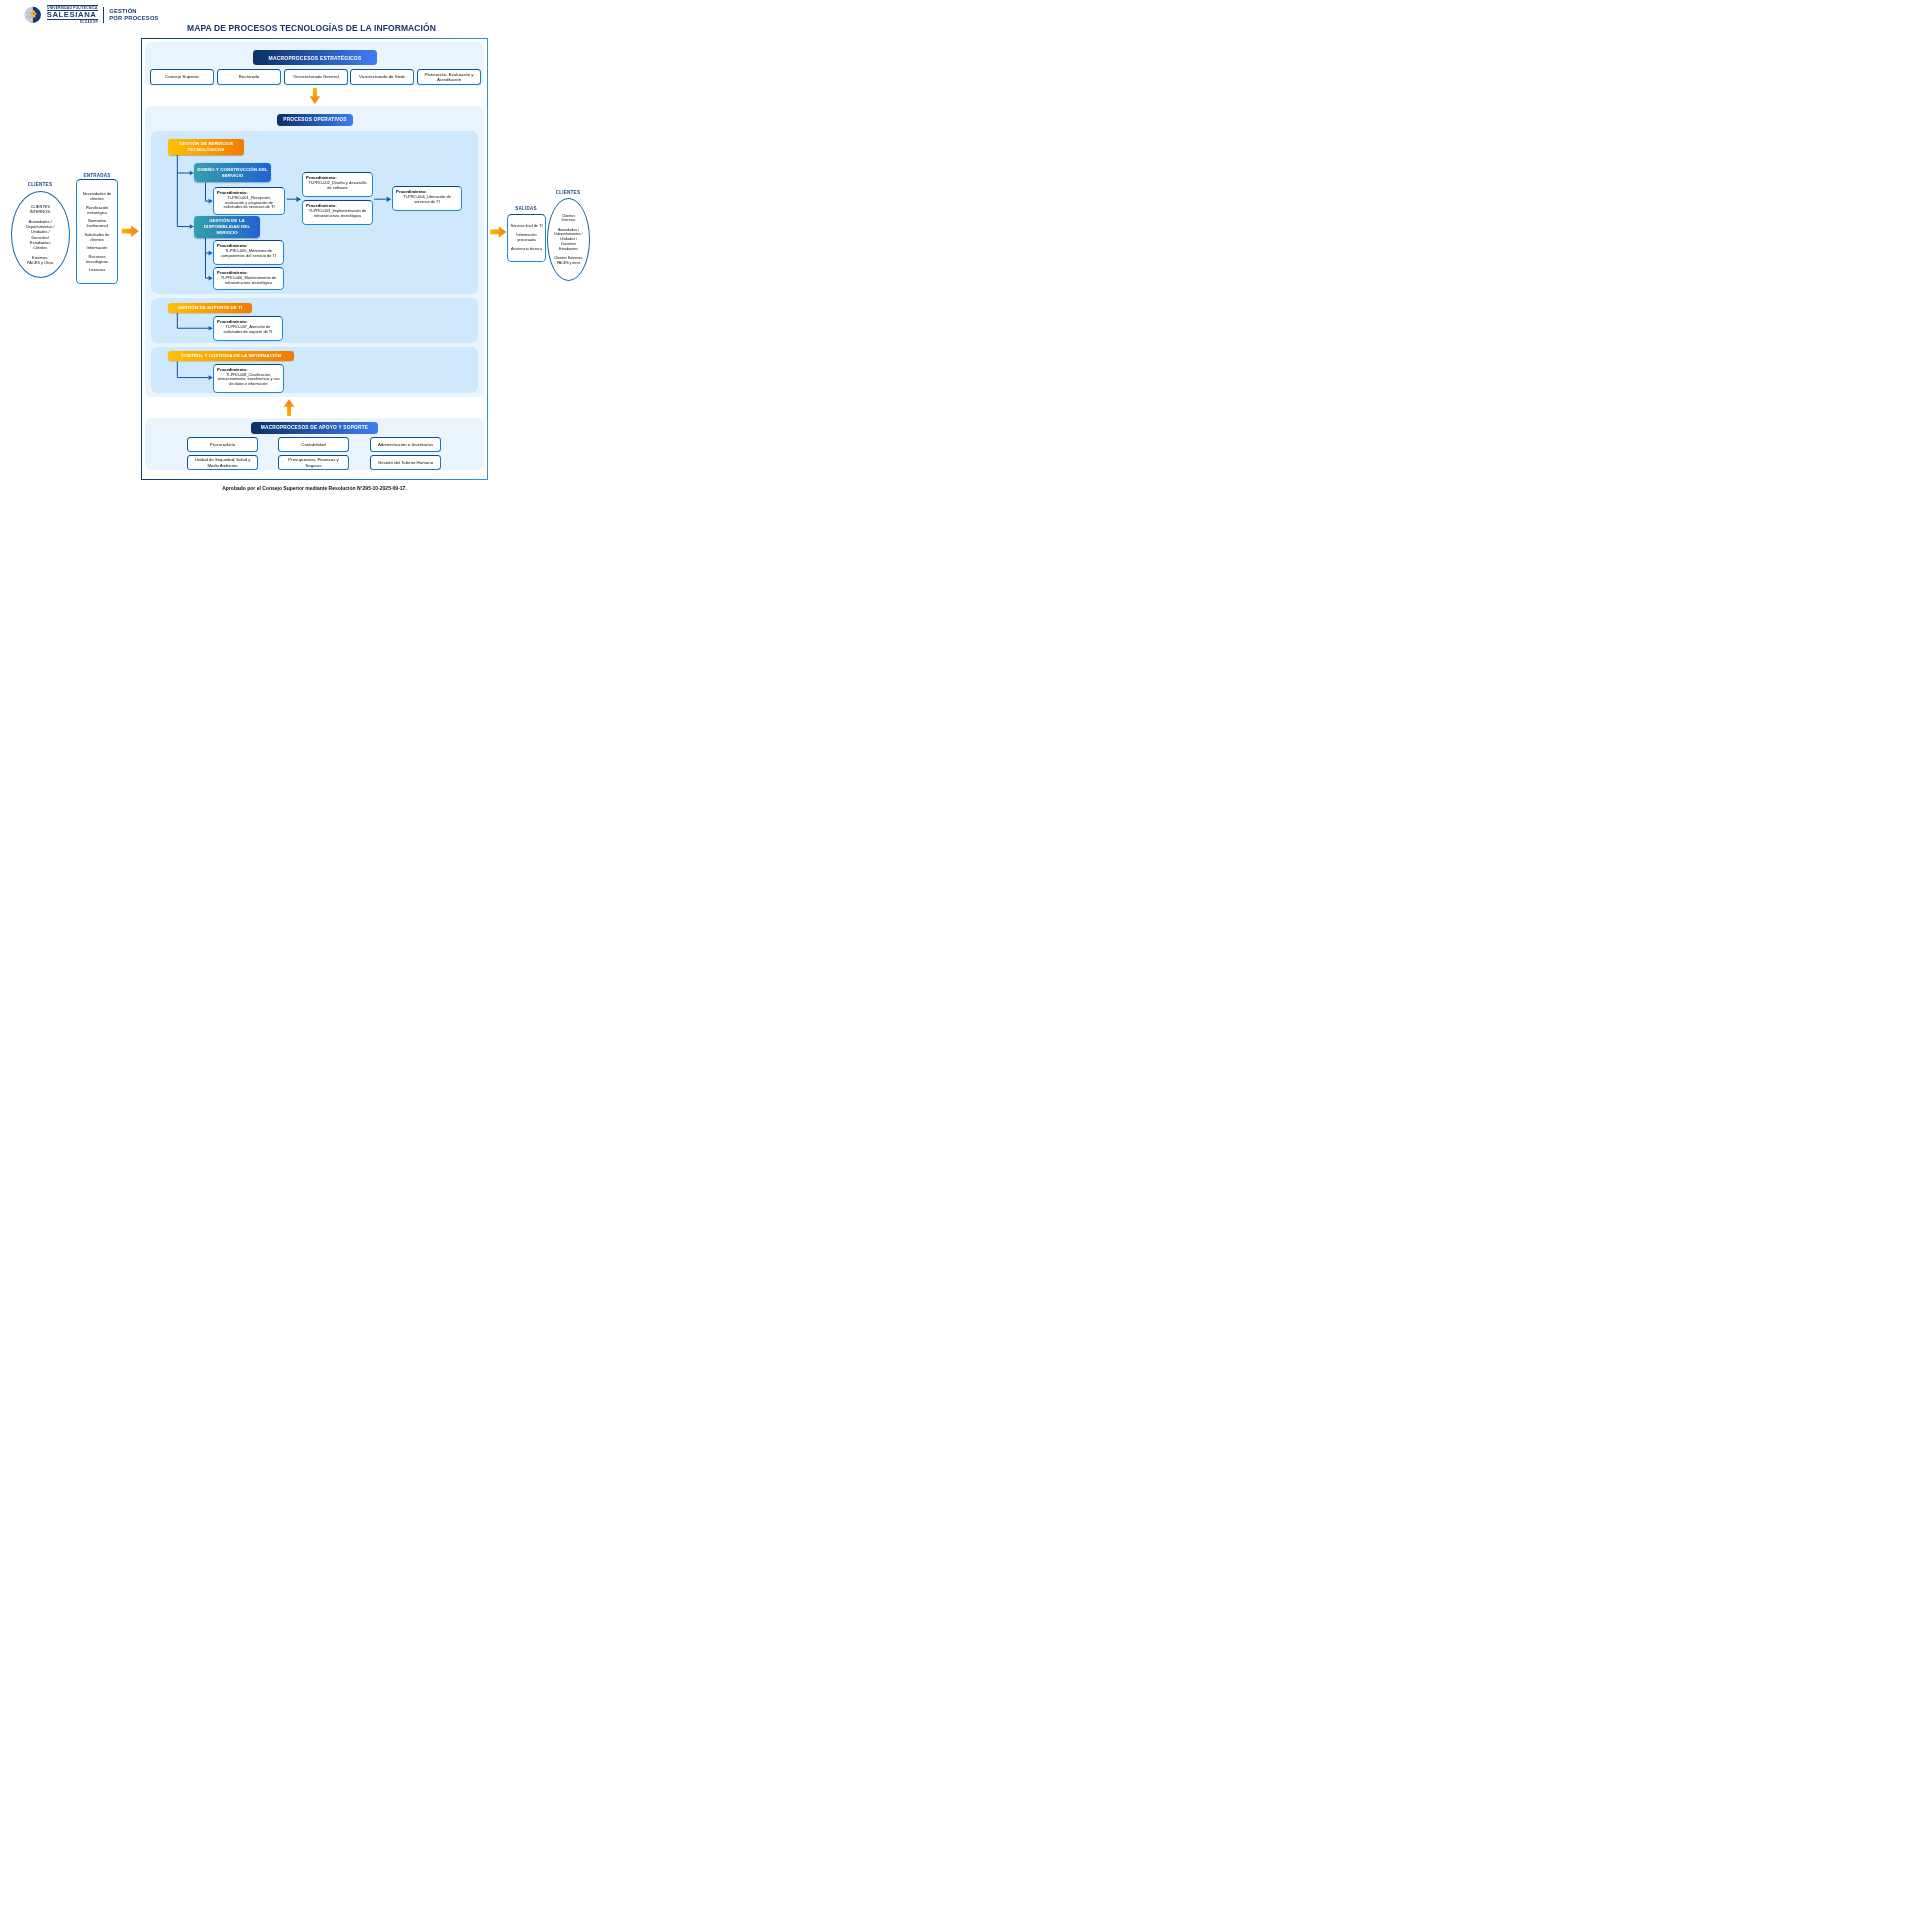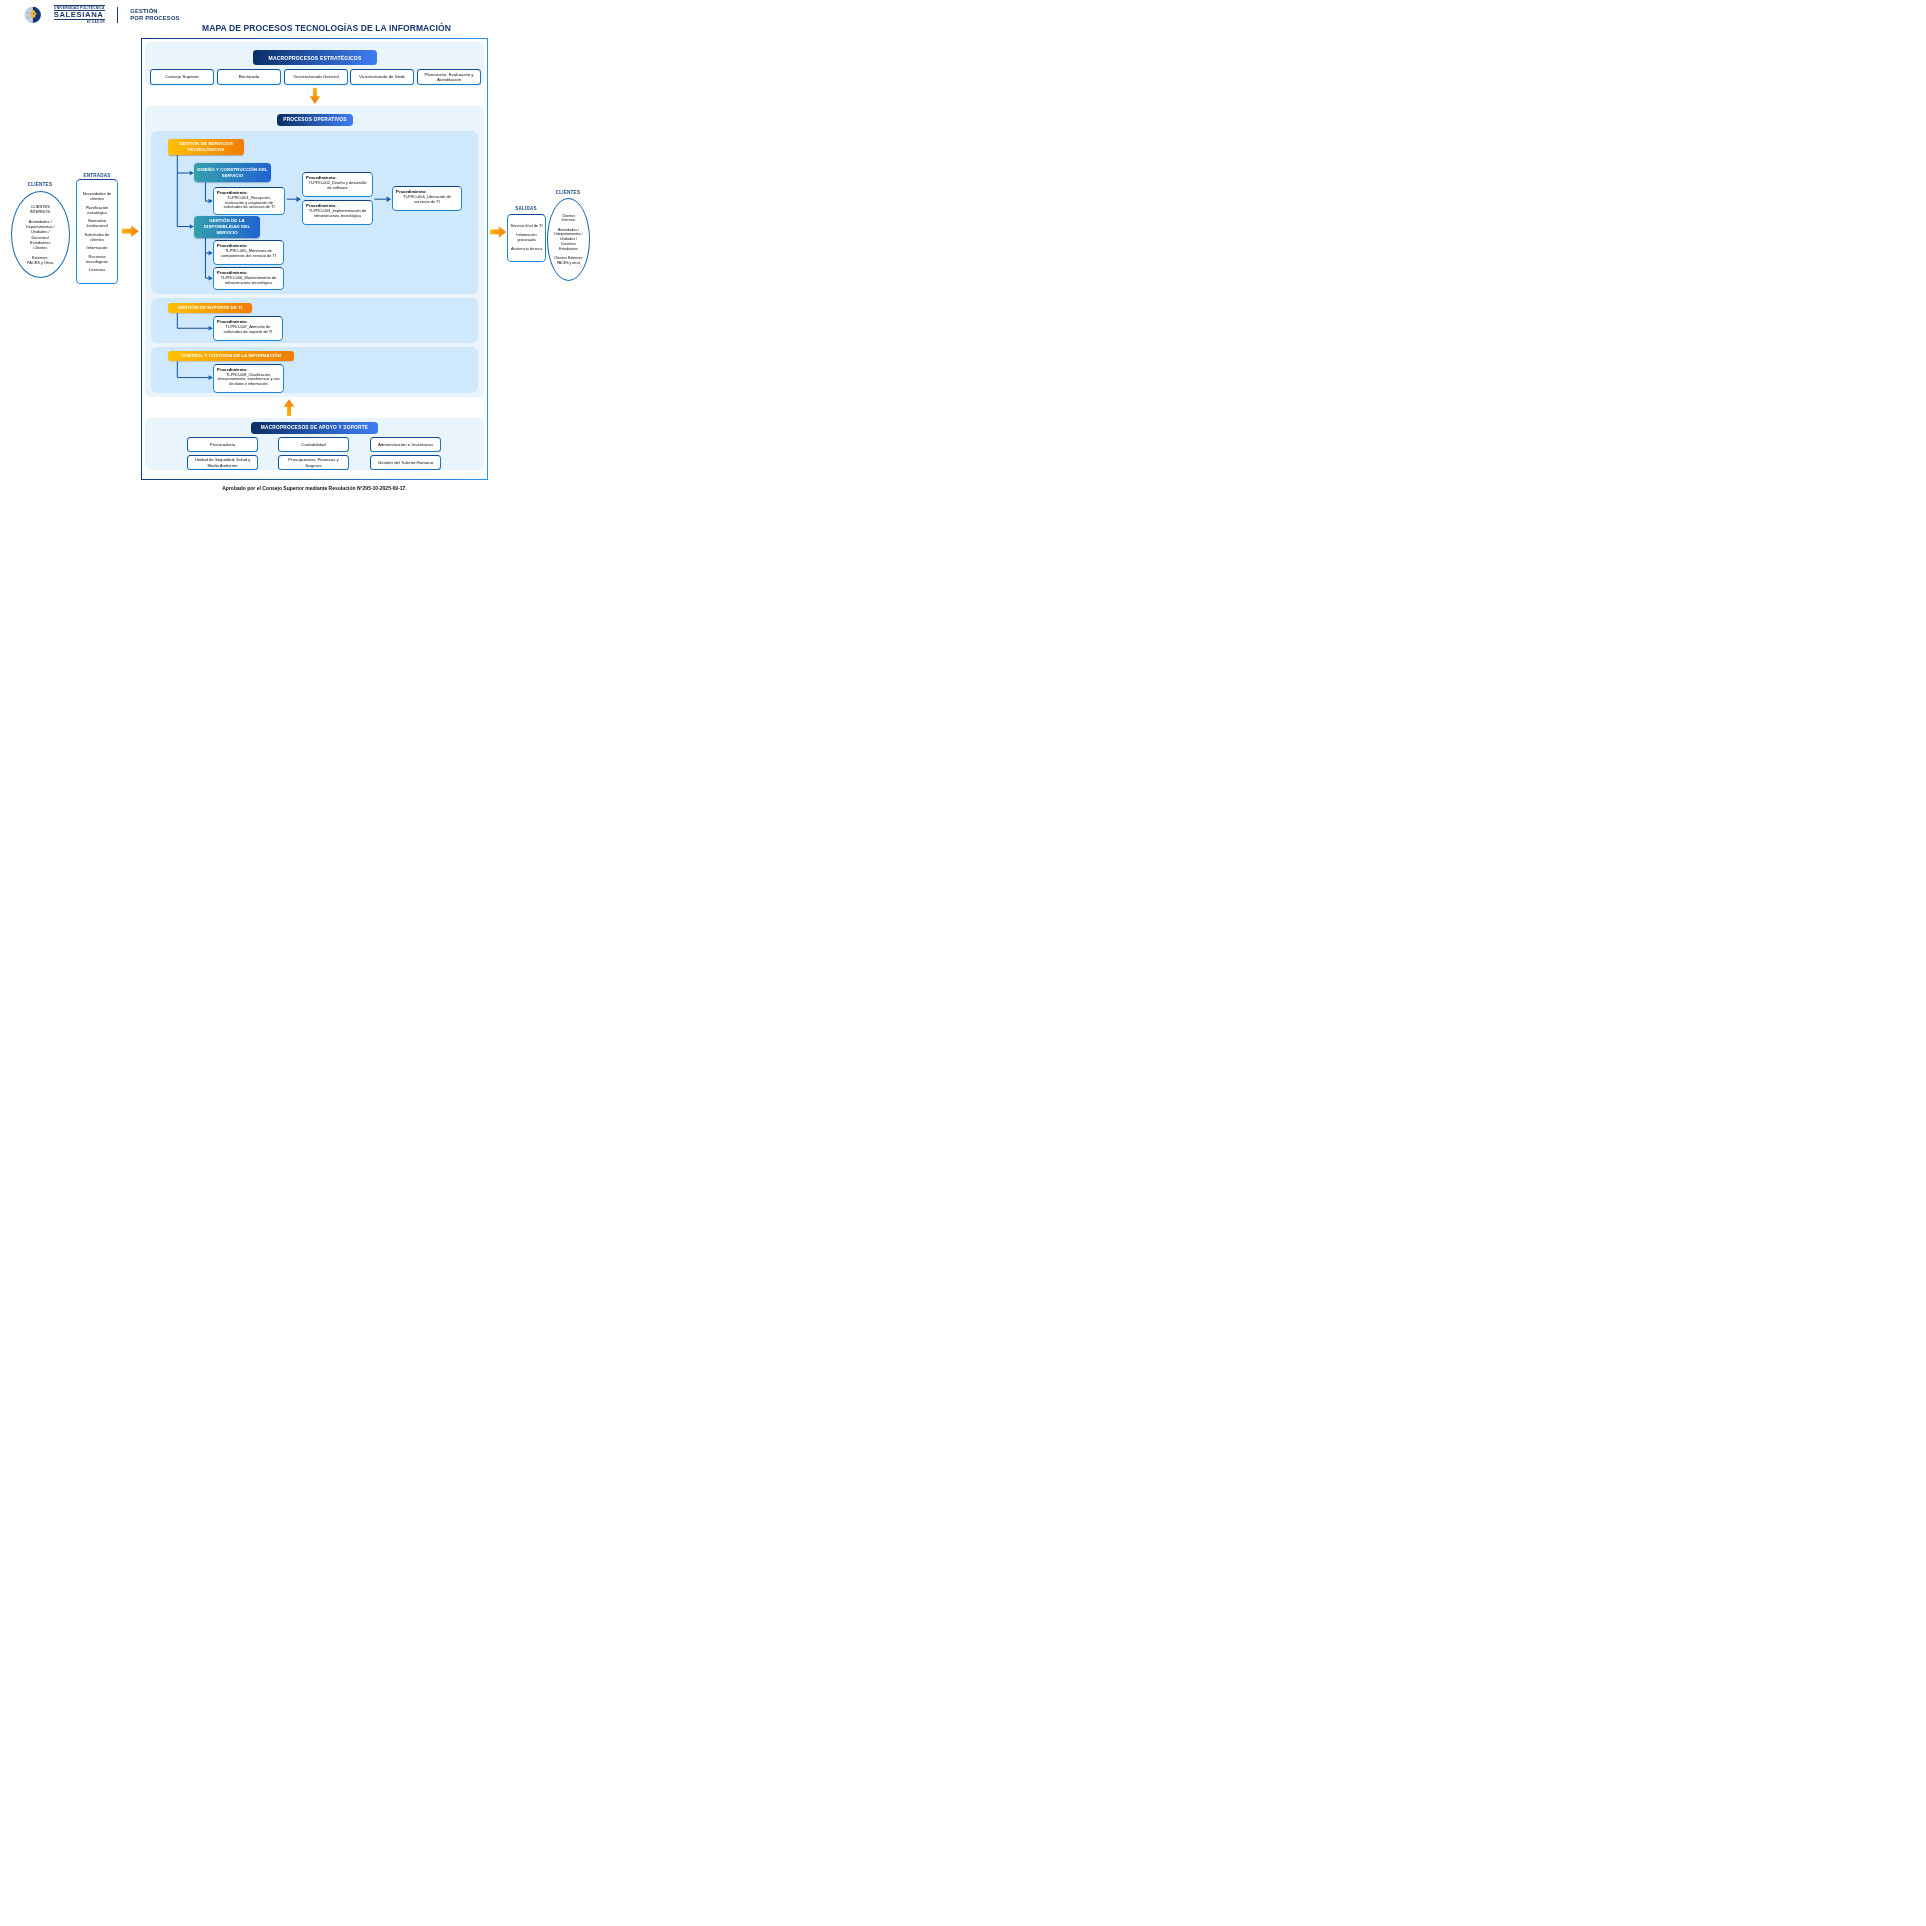--- a/index.html
+++ b/index.html
@@ -1,29 +1,29 @@
 <!DOCTYPE html>
 <html style="font-size:6.2px"><head>
 <meta charset="utf-8">
 <style>
   html,body{margin:0;padding:0;background:#ffffff;}
   body{font-family:"Liberation Sans", sans-serif;}
   #page{position:relative;width:592px;height:497px;background:#fff;overflow:hidden;}
   .abs{position:absolute;box-sizing:border-box;}
 
   
-  #logo{left:24px;top:4.6px;display:flex;align-items:center;gap:12px;}
+  #logo{left:24px;top:4.6px;display:flex;align-items:center;gap:5px;}
   .lg-text{display:flex;flex-direction:column;color:#1b3a70;}
   .lg-small{font-size:3.3px;font-weight:700;letter-spacing:0.2px;border-top:0.8px solid #1b3a70;border-bottom:0.6px solid #1b3a70;padding:0.4px 0.4px;}
   .lg-big{font-size:7.7px;font-weight:800;letter-spacing:0.6px;line-height:1.05;border-bottom:0.8px solid #1b3a70;}
   .lg-ec{font-size:2.9px;font-weight:700;letter-spacing:0.5px;text-align:right;}
   .lg-div{width:1.2px;height:16px;background:#1b3a70;}
   .lg-brand{color:#1b3a70;font-weight:800;font-size:5.8px;line-height:1.08;letter-spacing:0.2px;}
 
-  #page-title{left:153px;top:23px;width:347px;text-align:center;color:#17356b;font-size:8.5px;font-weight:800;letter-spacing:0.1px;}
+  #page-title{left:138px;top:23px;width:347px;text-align:center;color:#17356b;font-size:8.5px;font-weight:800;letter-spacing:0.1px;}
 
   
   #map-frame{left:141px;top:38px;width:347px;height:442px;border:0.8px solid;border-image:linear-gradient(90deg,#0c3b7d,#2b90e8) 1;background:#fff;}
 
   .panel{background:#e9f4fd;border-radius:6.2px;}
   .subpanel{background:#cfe8fb;border-radius:6.2px;}
   .pill{background:linear-gradient(90deg,#0a2f66,#3e7df2);border-radius:3.5px;color:#fff;font-weight:700;letter-spacing:0.2px;display:flex;align-items:center;justify-content:center;text-align:center;}
 
   .wbox{background:#fff;border:0.8px solid #1777c4;border-top-color:#0d4a94;border-left-color:#11579f;border-radius:3.5px;display:flex;align-items:center;justify-content:center;text-align:center;font-size:4.4px;color:#0d0d0d;padding:1.2px 2.3px;line-height:1.25;}
 

